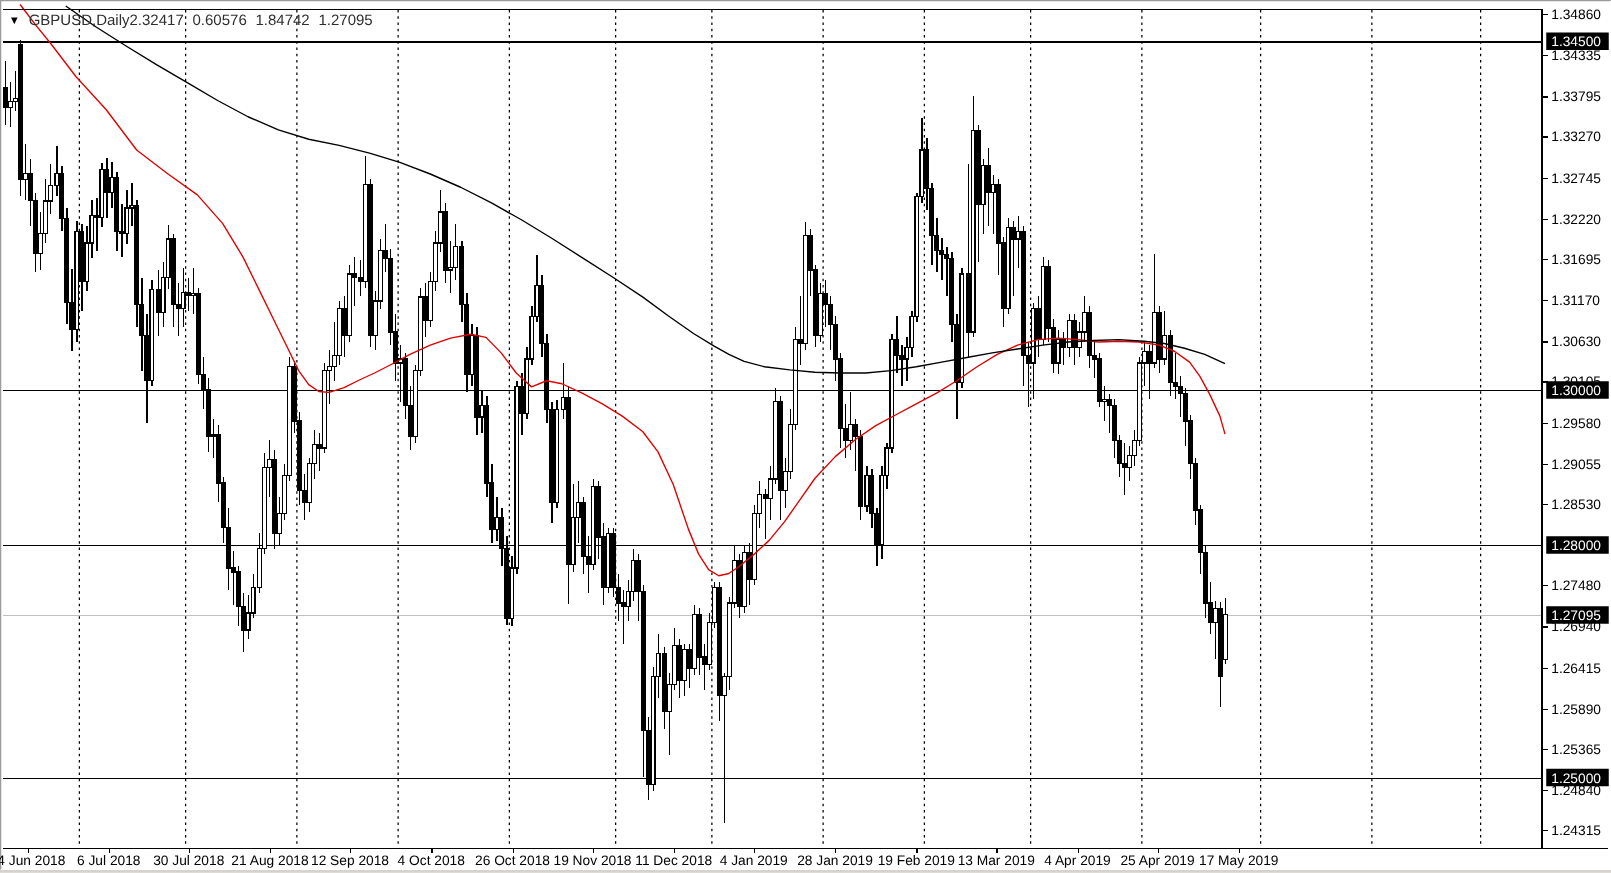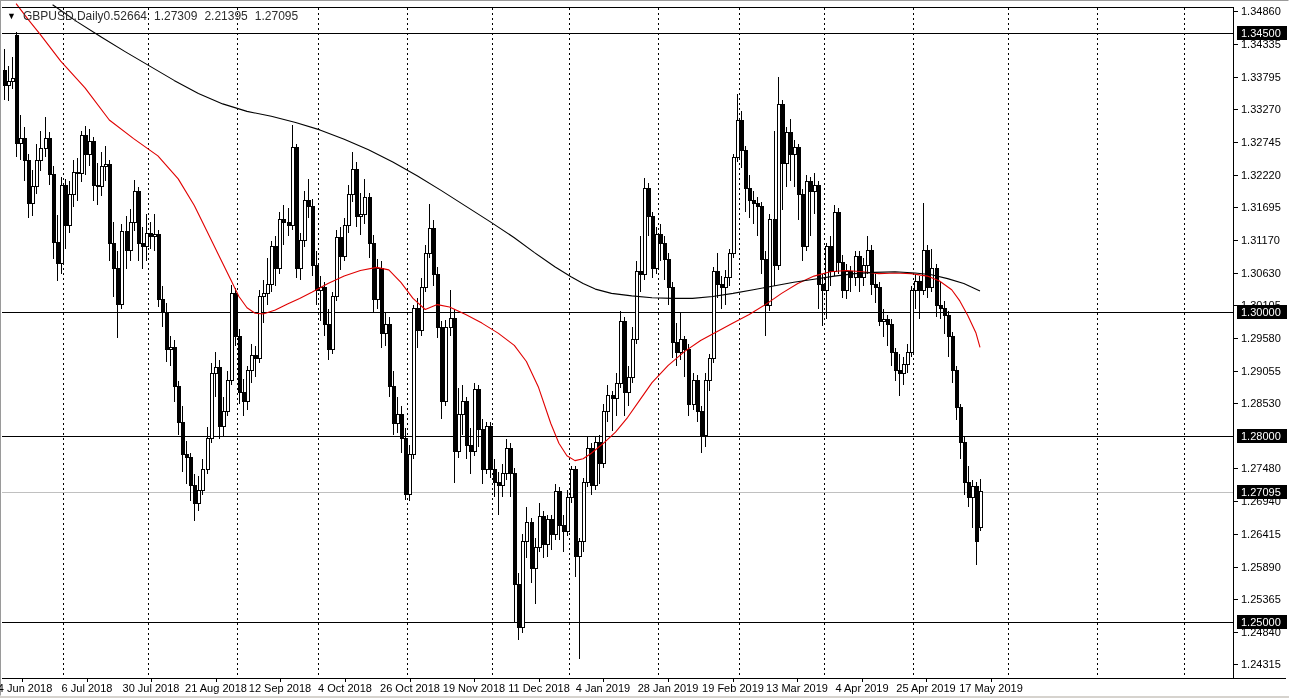--- a/index.html
+++ b/index.html
@@ -1115,18 +1115,18 @@
         <text x="862" y="692" font-size="11" fill="#000" text-anchor="middle">4 Apr 2019</text>
         <line x1="926.5" x2="926.5" y1="679" y2="682" stroke="#000" stroke-width="1" shape-rendering="crispEdges"></line>
         <text x="926" y="692" font-size="11" fill="#000" text-anchor="middle">25 Apr 2019</text>
         <line x1="991.5" x2="991.5" y1="679" y2="682" stroke="#000" stroke-width="1" shape-rendering="crispEdges"></line>
         <text x="991" y="692" font-size="11" fill="#000" text-anchor="middle">17 May 2019</text>
       </g>
   </svg>
   <div class="title-bar">
     <span class="dd">▼</span>
     <span class="sym">GBPUSD,Daily</span>
-    <span class="num">0.52664</span>
-    <span class="num">1.27309</span>
-    <span class="num">2.21395</span>
+    <span class="num">2.32417</span>
+    <span class="num">0.60576</span>
+    <span class="num">1.84742</span>
     <span class="num">1.27095</span>
   </div>
 </div>
 
 </body></html>

